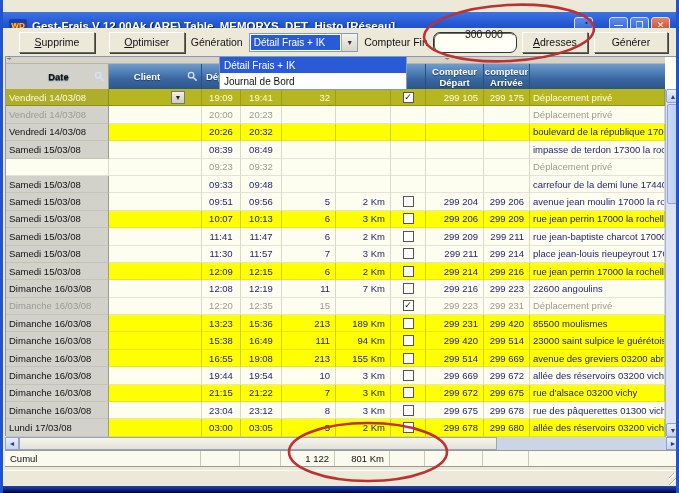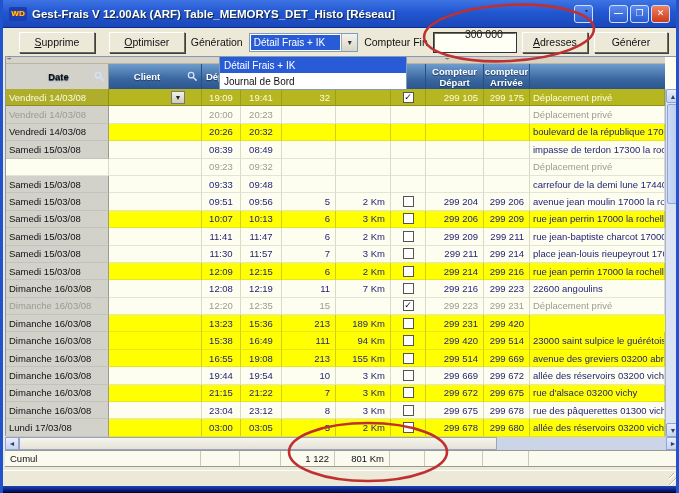--- a/index.html
+++ b/index.html
@@ -1,20 +1,20 @@
 <!DOCTYPE html>
 <html><head>
 <meta charset="utf-8">
 <style>
   html,body{margin:0;padding:0;background:#555;}
   *{box-sizing:border-box;font-family:"Liberation Sans","DejaVu Sans",sans-serif;}
   .window{position:relative;width:679px;height:493px;background:#ece9d8;overflow:hidden;
           border-left:3px solid #2253cf;border-right:3px solid #2253cf;}
   
-  .titlebar{position:absolute;left:0;top:0;right:0;height:28px;
+  .titlebar{position:absolute;left:0;top:12px;right:0;height:28px;
     background:linear-gradient(180deg,#3f74e4 0%,#2257d2 45%,#1a47b8 100%);
     display:flex;align-items:center;padding:0 6px;border-bottom:1px solid #0a2d9a;}
   .app-icon{width:18px;height:14px;border-radius:2px;background:#1a3db0;color:#ffd400;
     font-size:8px;font-weight:bold;display:flex;align-items:center;justify-content:center;
     text-shadow:1px 0 0 #d33;margin-right:5px;}
   .title-text{color:#fff;font-weight:bold;font-size:11.5px;text-shadow:1px 1px 1px #123;
     white-space:nowrap;overflow:hidden;flex:1;}
   .winbtn{width:19px;height:18px;border-radius:3px;margin-left:2px;
     background:linear-gradient(180deg,#5b8bee,#2a5ace);border:1px solid #cfe0ff;
     color:#fff;font-size:9px;font-weight:bold;display:flex;align-items:center;justify-content:center;
@@ -33,21 +33,21 @@
   .btn.b-adresses{width:76px;}
   .btn.b-generer{width:86px;margin-left:auto;margin-right:4px;}
   .tb-label{color:#111;white-space:nowrap;}
   .combo{width:132px;height:19px;background:#fff;border:1px solid #7f9db9;display:flex;align-items:center;}
   .combo .sel{flex:1;height:15px;margin:1px;background:#2a5bd7;color:#fff;font-size:10px;
     padding:0 3px;display:flex;align-items:center;white-space:nowrap;overflow:hidden;}
   .combo .arrow{width:16px;height:17px;background:linear-gradient(180deg,#f4f3ee,#d9d5c6);
     border-left:1px solid #aaa;display:flex;align-items:center;justify-content:center;font-size:7px;color:#333;}
   .field{width:96px;height:19px;background:#fffff6;border-top:1px solid #6a6a5e;border-left:1px solid #6a6a5e;
     border-right:1px solid #fff;border-bottom:1px solid #fff;outline:1px solid #333;
-    font-size:10.5px;color:#111;text-align:right;padding:0 12px 16px 2px;display:flex;align-items:center;justify-content:flex-end;}
+    font-size:10.5px;color:#111;text-align:right;padding:0 12px 16px 2px;display:flex;align-items:center;justify-content:flex-end;border-radius:6px;}
   
   .grid{position:absolute;left:2px;top:56px;width:675px;height:380px;background:#fdfdf0;
     border:1px solid #8a96b4;}
   .sortstrip{position:absolute;left:0;top:0;width:659px;height:7px;background:#d6d2c6;
     border-bottom:1px solid #b8b4a6;}
   .sortstrip .mk{position:absolute;top:-3px;font-size:8px;color:#222;line-height:10px;}
   .ghead{position:absolute;left:0;top:7px;width:659px;height:25px;display:flex;
     background:linear-gradient(180deg,#6f9cce 0%,#3a679f 60%,#2c5590 100%);color:#fff;}
   .ghead .hc{position:relative;display:flex;align-items:center;justify-content:center;
     font-size:9.5px;font-weight:bold;border-right:1px solid #27507f;text-shadow:0 1px 1px #1a3a60;
@@ -365,20 +365,21 @@
           <div class="cell c-client"></div>
           <div class="cell c-t1 ctr">13:23</div>
           <div class="cell c-t2 ctr">15:36</div>
           <div class="cell c-dur num">213</div>
           <div class="cell c-km num">189 Km</div>
           <div class="cell c-chk ctr">
             <span class="cb"></span>
           </div>
           <div class="cell c-cd num">299 231</div>
           <div class="cell c-ca num">299 420</div>
+          <div class="cell c-addr">85500 moulismes</div>
         </div>
         <div class="row yellow">
           <div class="cell c-date">Dimanche 16/03/08</div>
           <div class="cell c-client"></div>
           <div class="cell c-t1 ctr">15:38</div>
           <div class="cell c-t2 ctr">16:49</div>
           <div class="cell c-dur num">111</div>
           <div class="cell c-km num">94 Km</div>
           <div class="cell c-chk ctr">
             <span class="cb"></span>

